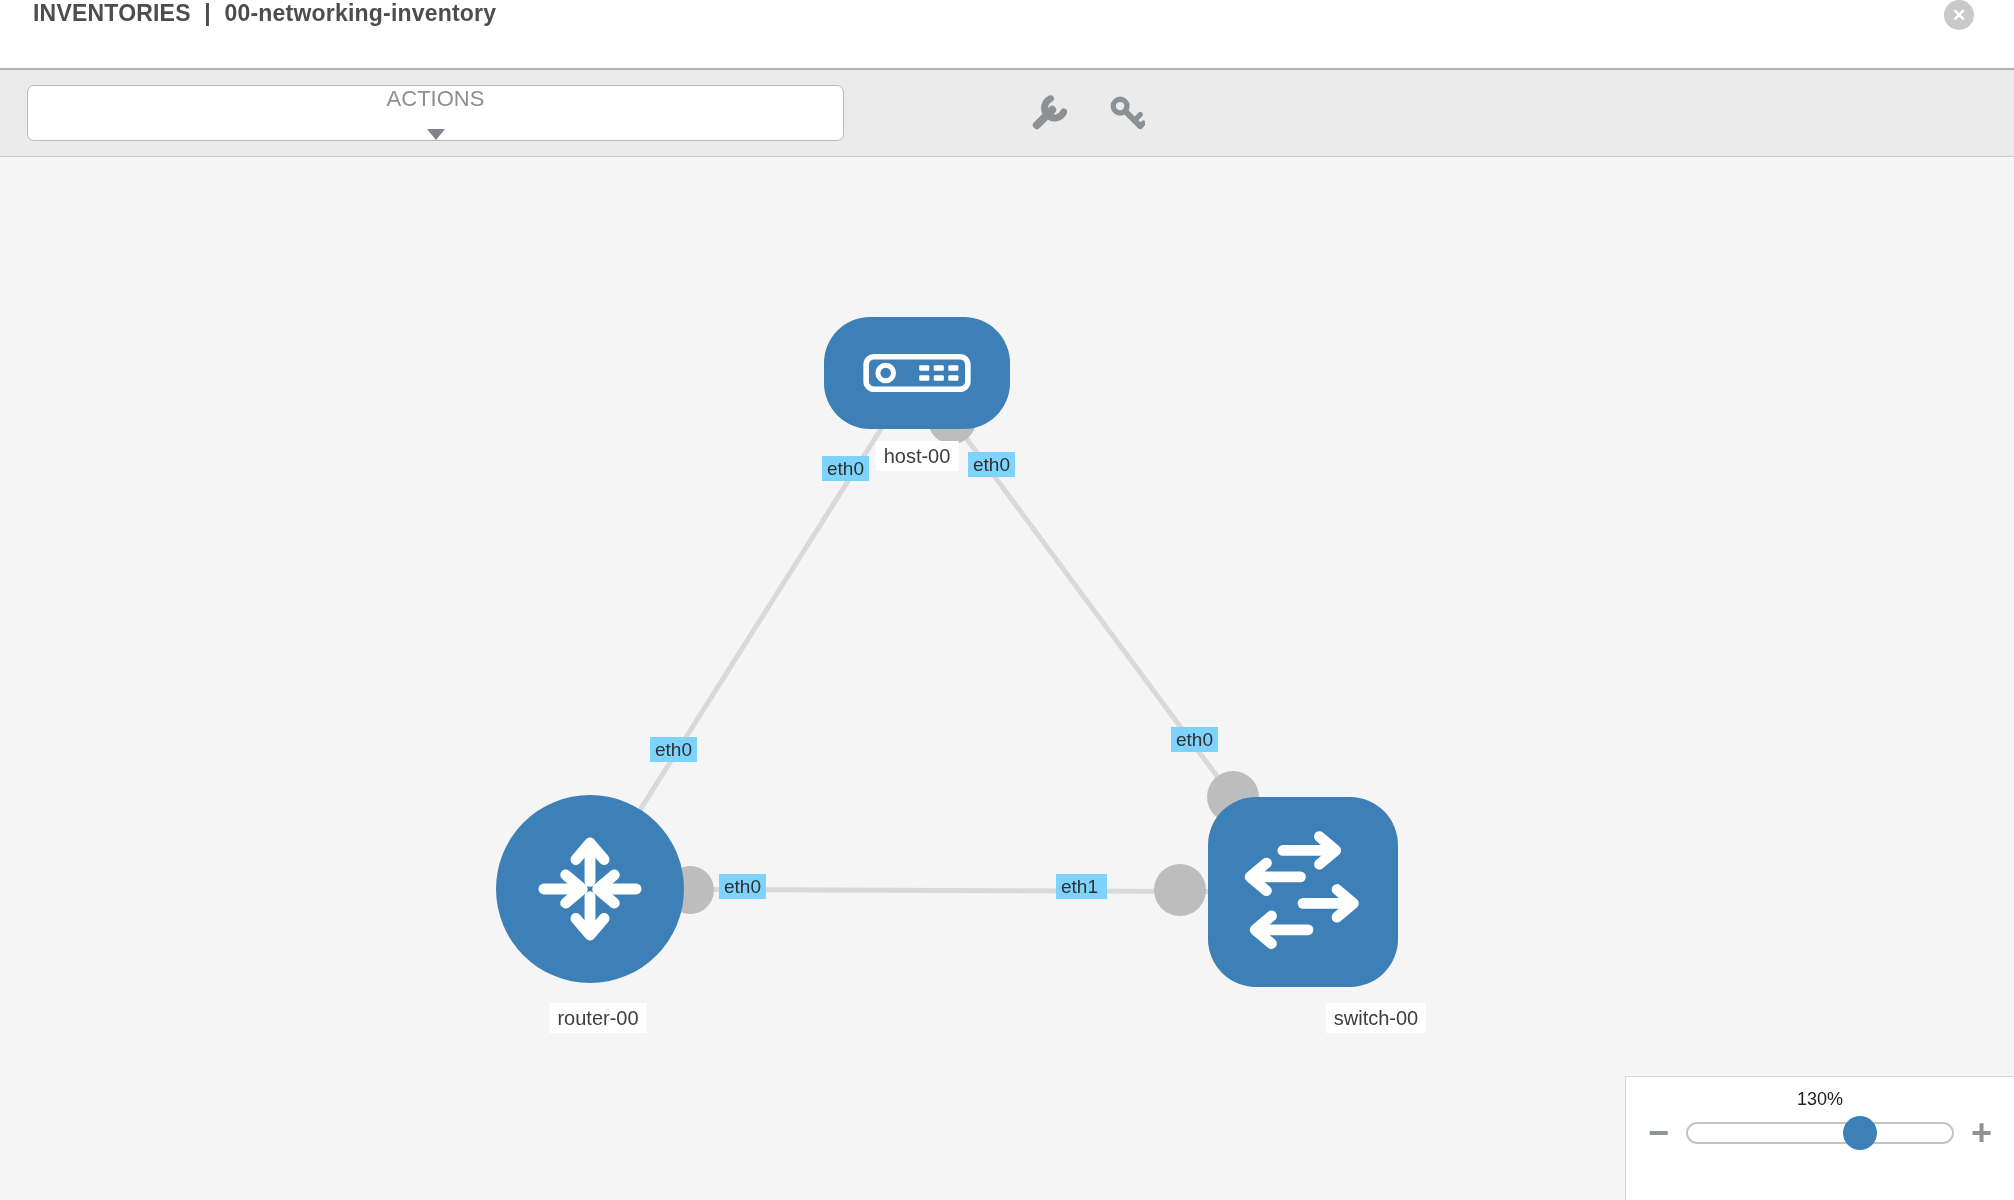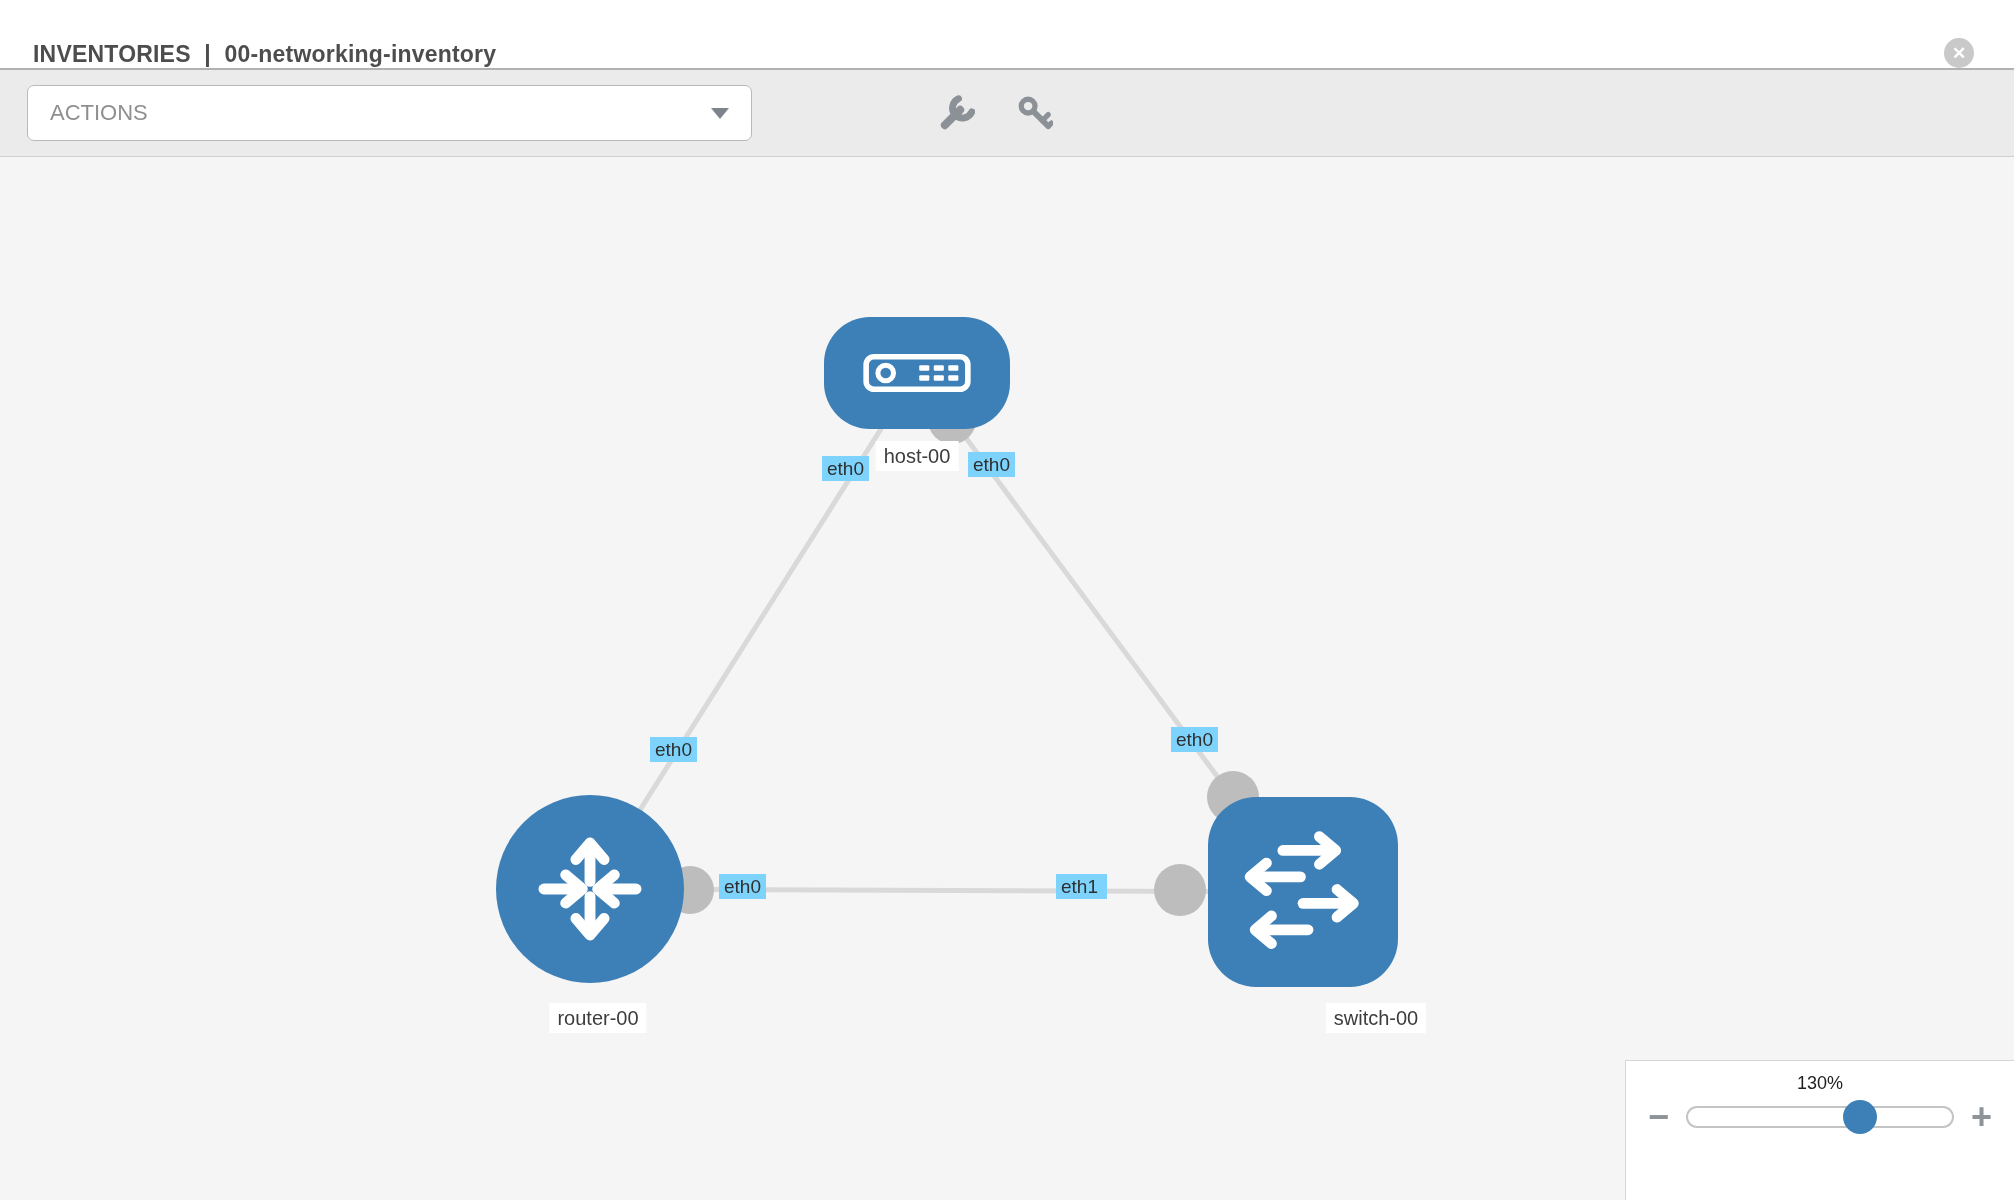--- a/index.html
+++ b/index.html
@@ -7,21 +7,21 @@
   body {
     width:2014px; height:1200px; overflow:hidden;
     font-family:"Liberation Sans", sans-serif;
     background:#ffffff;
   }
 
   
   .header {
     height:70px; background:#ffffff;
     border-bottom:2px solid #b2b2b2;
-    display:flex; align-items:flex-end; justify-content:space-between;
+    display:flex; align-items:flex-start; justify-content:space-between;
     padding:0 40px 0 33px;
   }
   .page-title { font-size:23px; font-weight:bold; color:#4d4d4d; letter-spacing:.2px; }
   .page-title span { margin-right:7px; }
   .page-title span:last-child { margin-right:0; }
   .close-btn {
     width:30px; height:30px; border-radius:50%;
     background:#c9c9c9; color:#ffffff;
     display:flex; align-items:center; justify-content:center;
     font-size:17px; font-weight:bold; cursor:pointer; user-select:none;
@@ -33,21 +33,21 @@
     border-bottom:1px solid #cfcfcf;
     display:flex; align-items:center;
     padding:0 27px;
   }
   .select-box {
     height:56px; background:#ffffff;
     border:1px solid #b9b9b9; border-radius:7px;
     display:flex; align-items:center; justify-content:space-between;
     padding:0 22px; color:#8f8f8f; font-size:22px; cursor:pointer;
   }
-  .select-actions { width:725px; }
+  .select-actions { width:817px;flex-direction:column; }
   .select-search { width:803px; margin-left:auto; }
   .caret-down {
     width:0; height:0;
     border-left:9px solid transparent; border-right:9px solid transparent;
     border-top:11px solid #7d848c;
   }
   .tool-icons { display:flex; gap:38px; margin-left:185px; }
   .tool-btn { width:40px; height:40px; display:flex; align-items:center; justify-content:center; cursor:pointer; }
 
   
@@ -68,21 +68,21 @@
     transform:translateX(-50%); white-space:nowrap;
   }
   .eth-label {
     position:absolute; background:#7dd3fc; color:#2f2f2f;
     font-size:19px; line-height:25px; padding:0 5px; white-space:nowrap;
   }
 
   
   .zoom-panel {
     position:absolute; right:0; bottom:0;
-    width:389px; height:140px; background:#ffffff;
+    width:389px; height:124px; background:#ffffff;
     border-left:1px solid #d7d7d7; border-top:1px solid #d7d7d7;
   }
   .zoom-level { text-align:center; font-size:18px; color:#1f1f1f; margin-top:12px; }
   .zoom-row { display:flex; align-items:center; margin-top:8px; padding:0 22px; }
   .zoom-sign {
     color:#8e9398; font-size:36px; font-weight:bold; line-height:30px;
     width:30px; text-align:center; cursor:pointer; user-select:none;
   }
   .slider-track {
     position:relative; flex:none; width:268px; height:22px;

